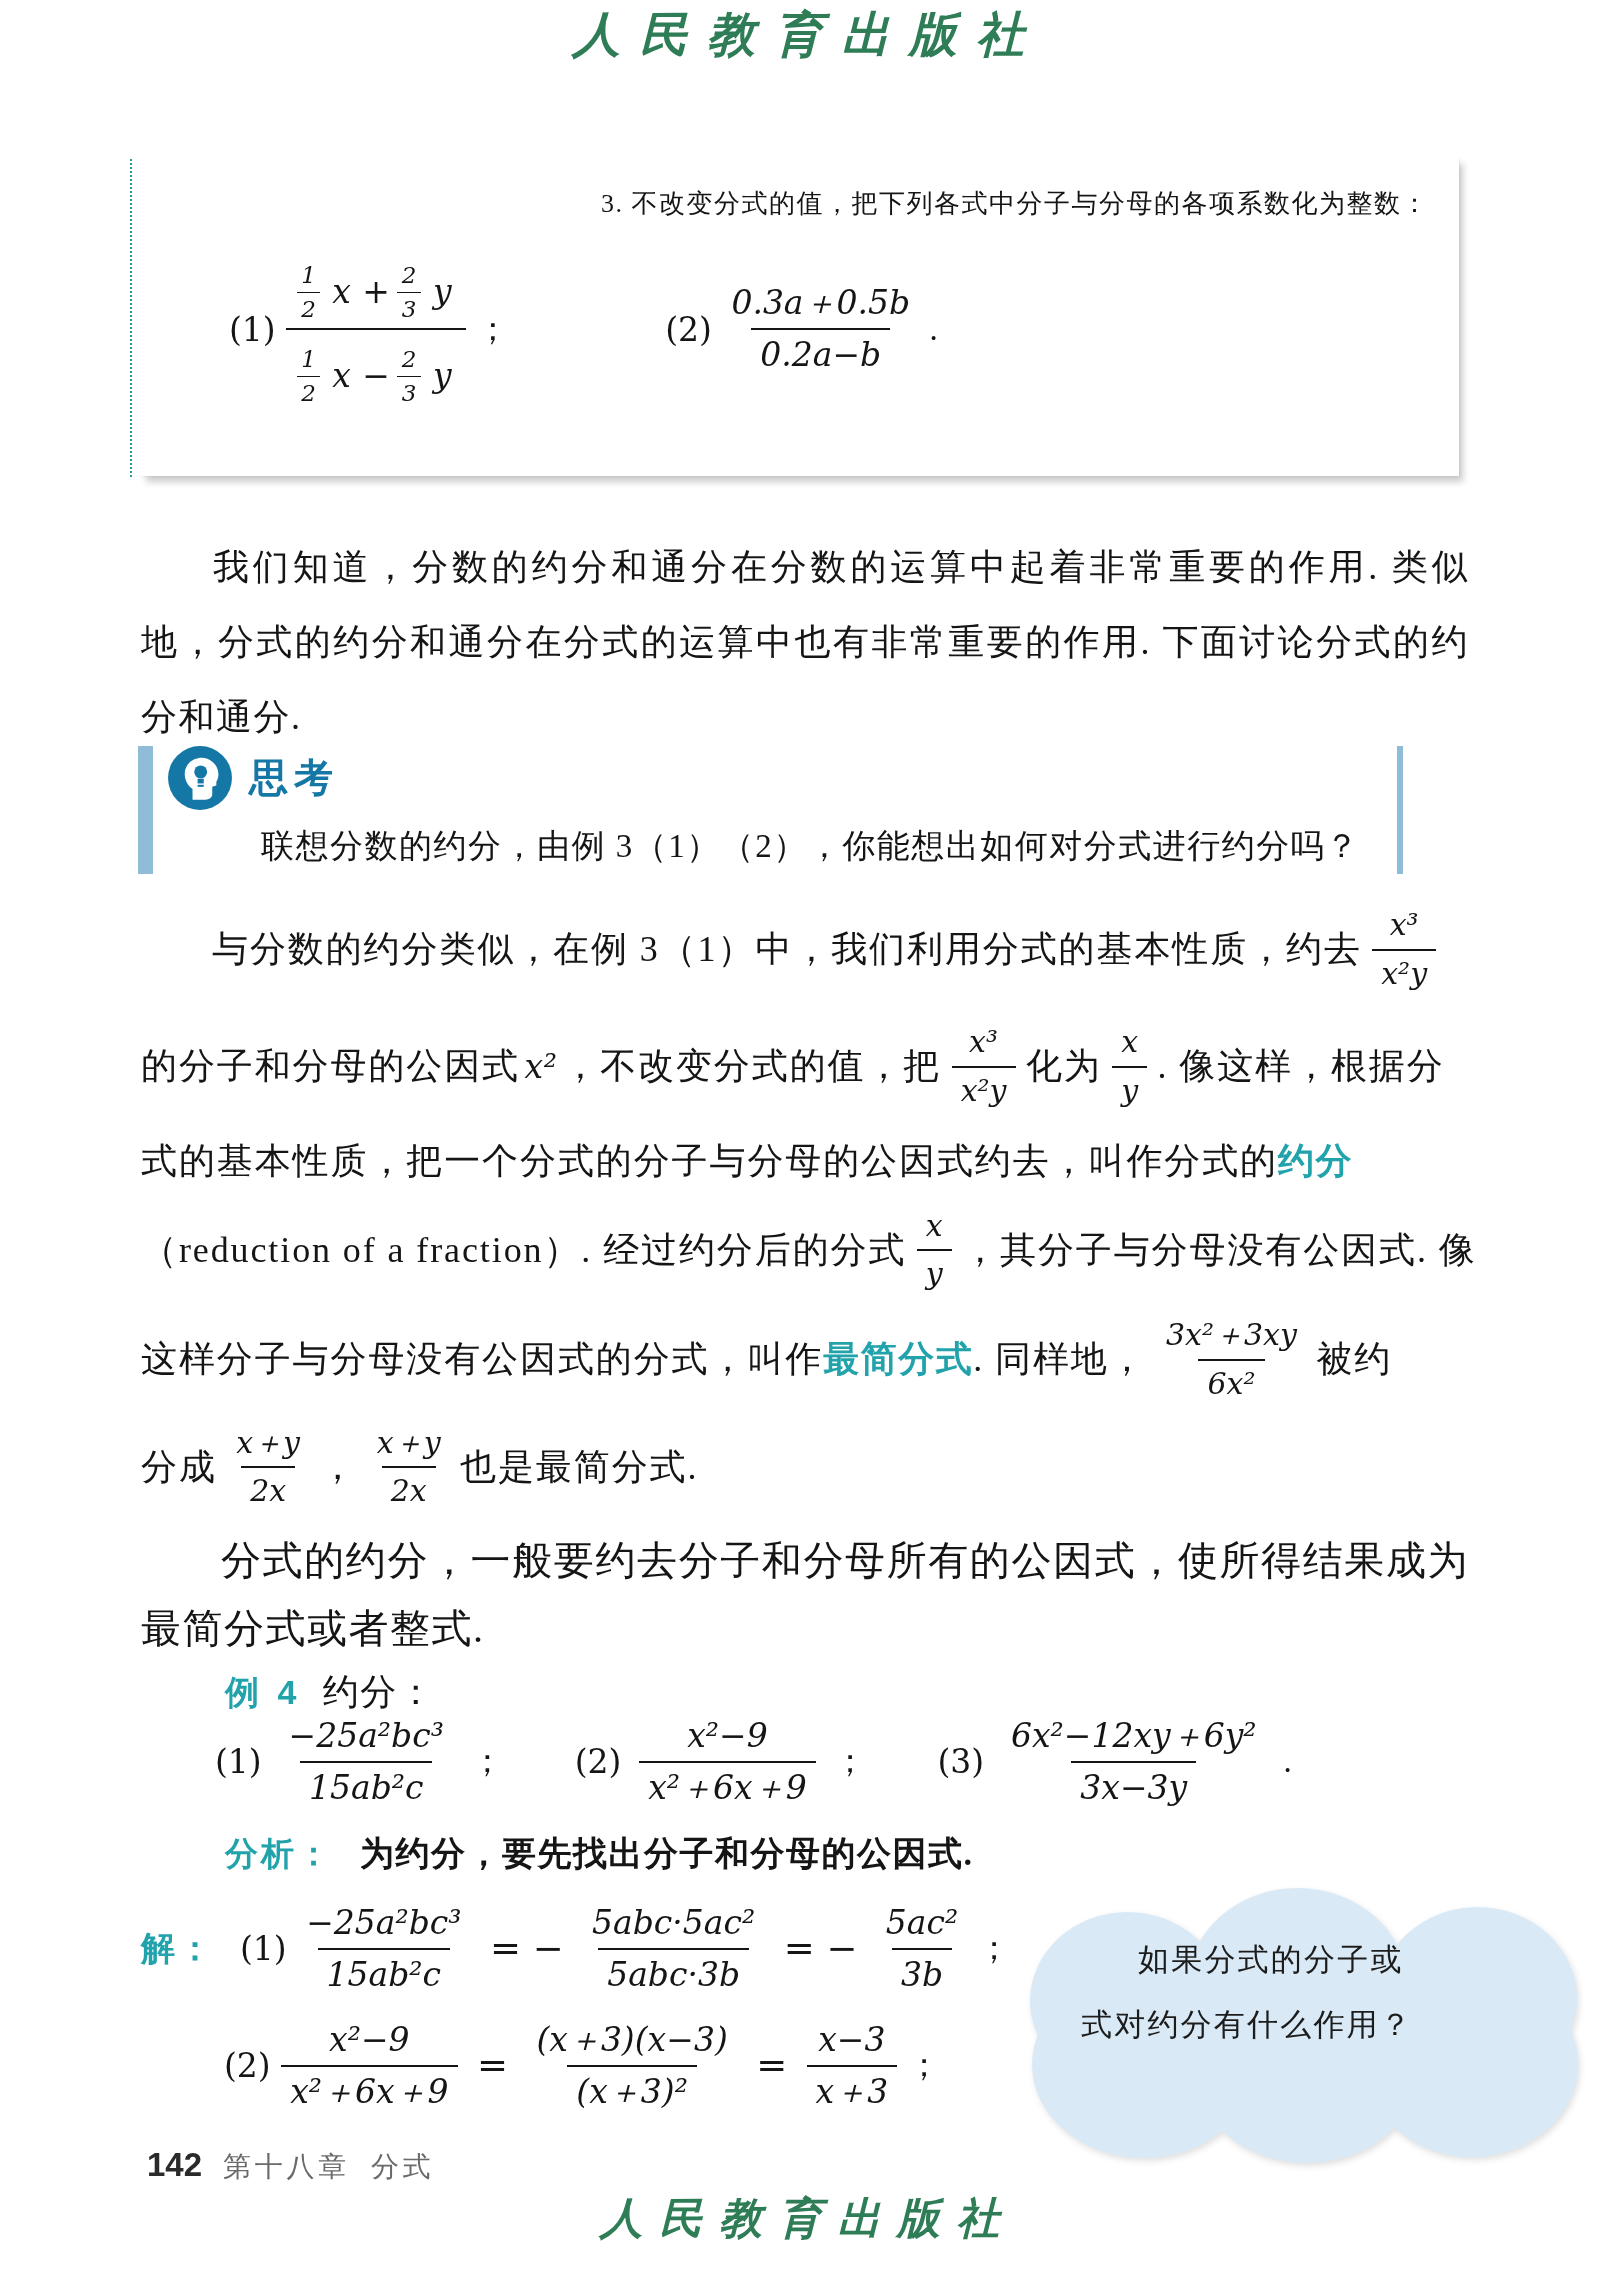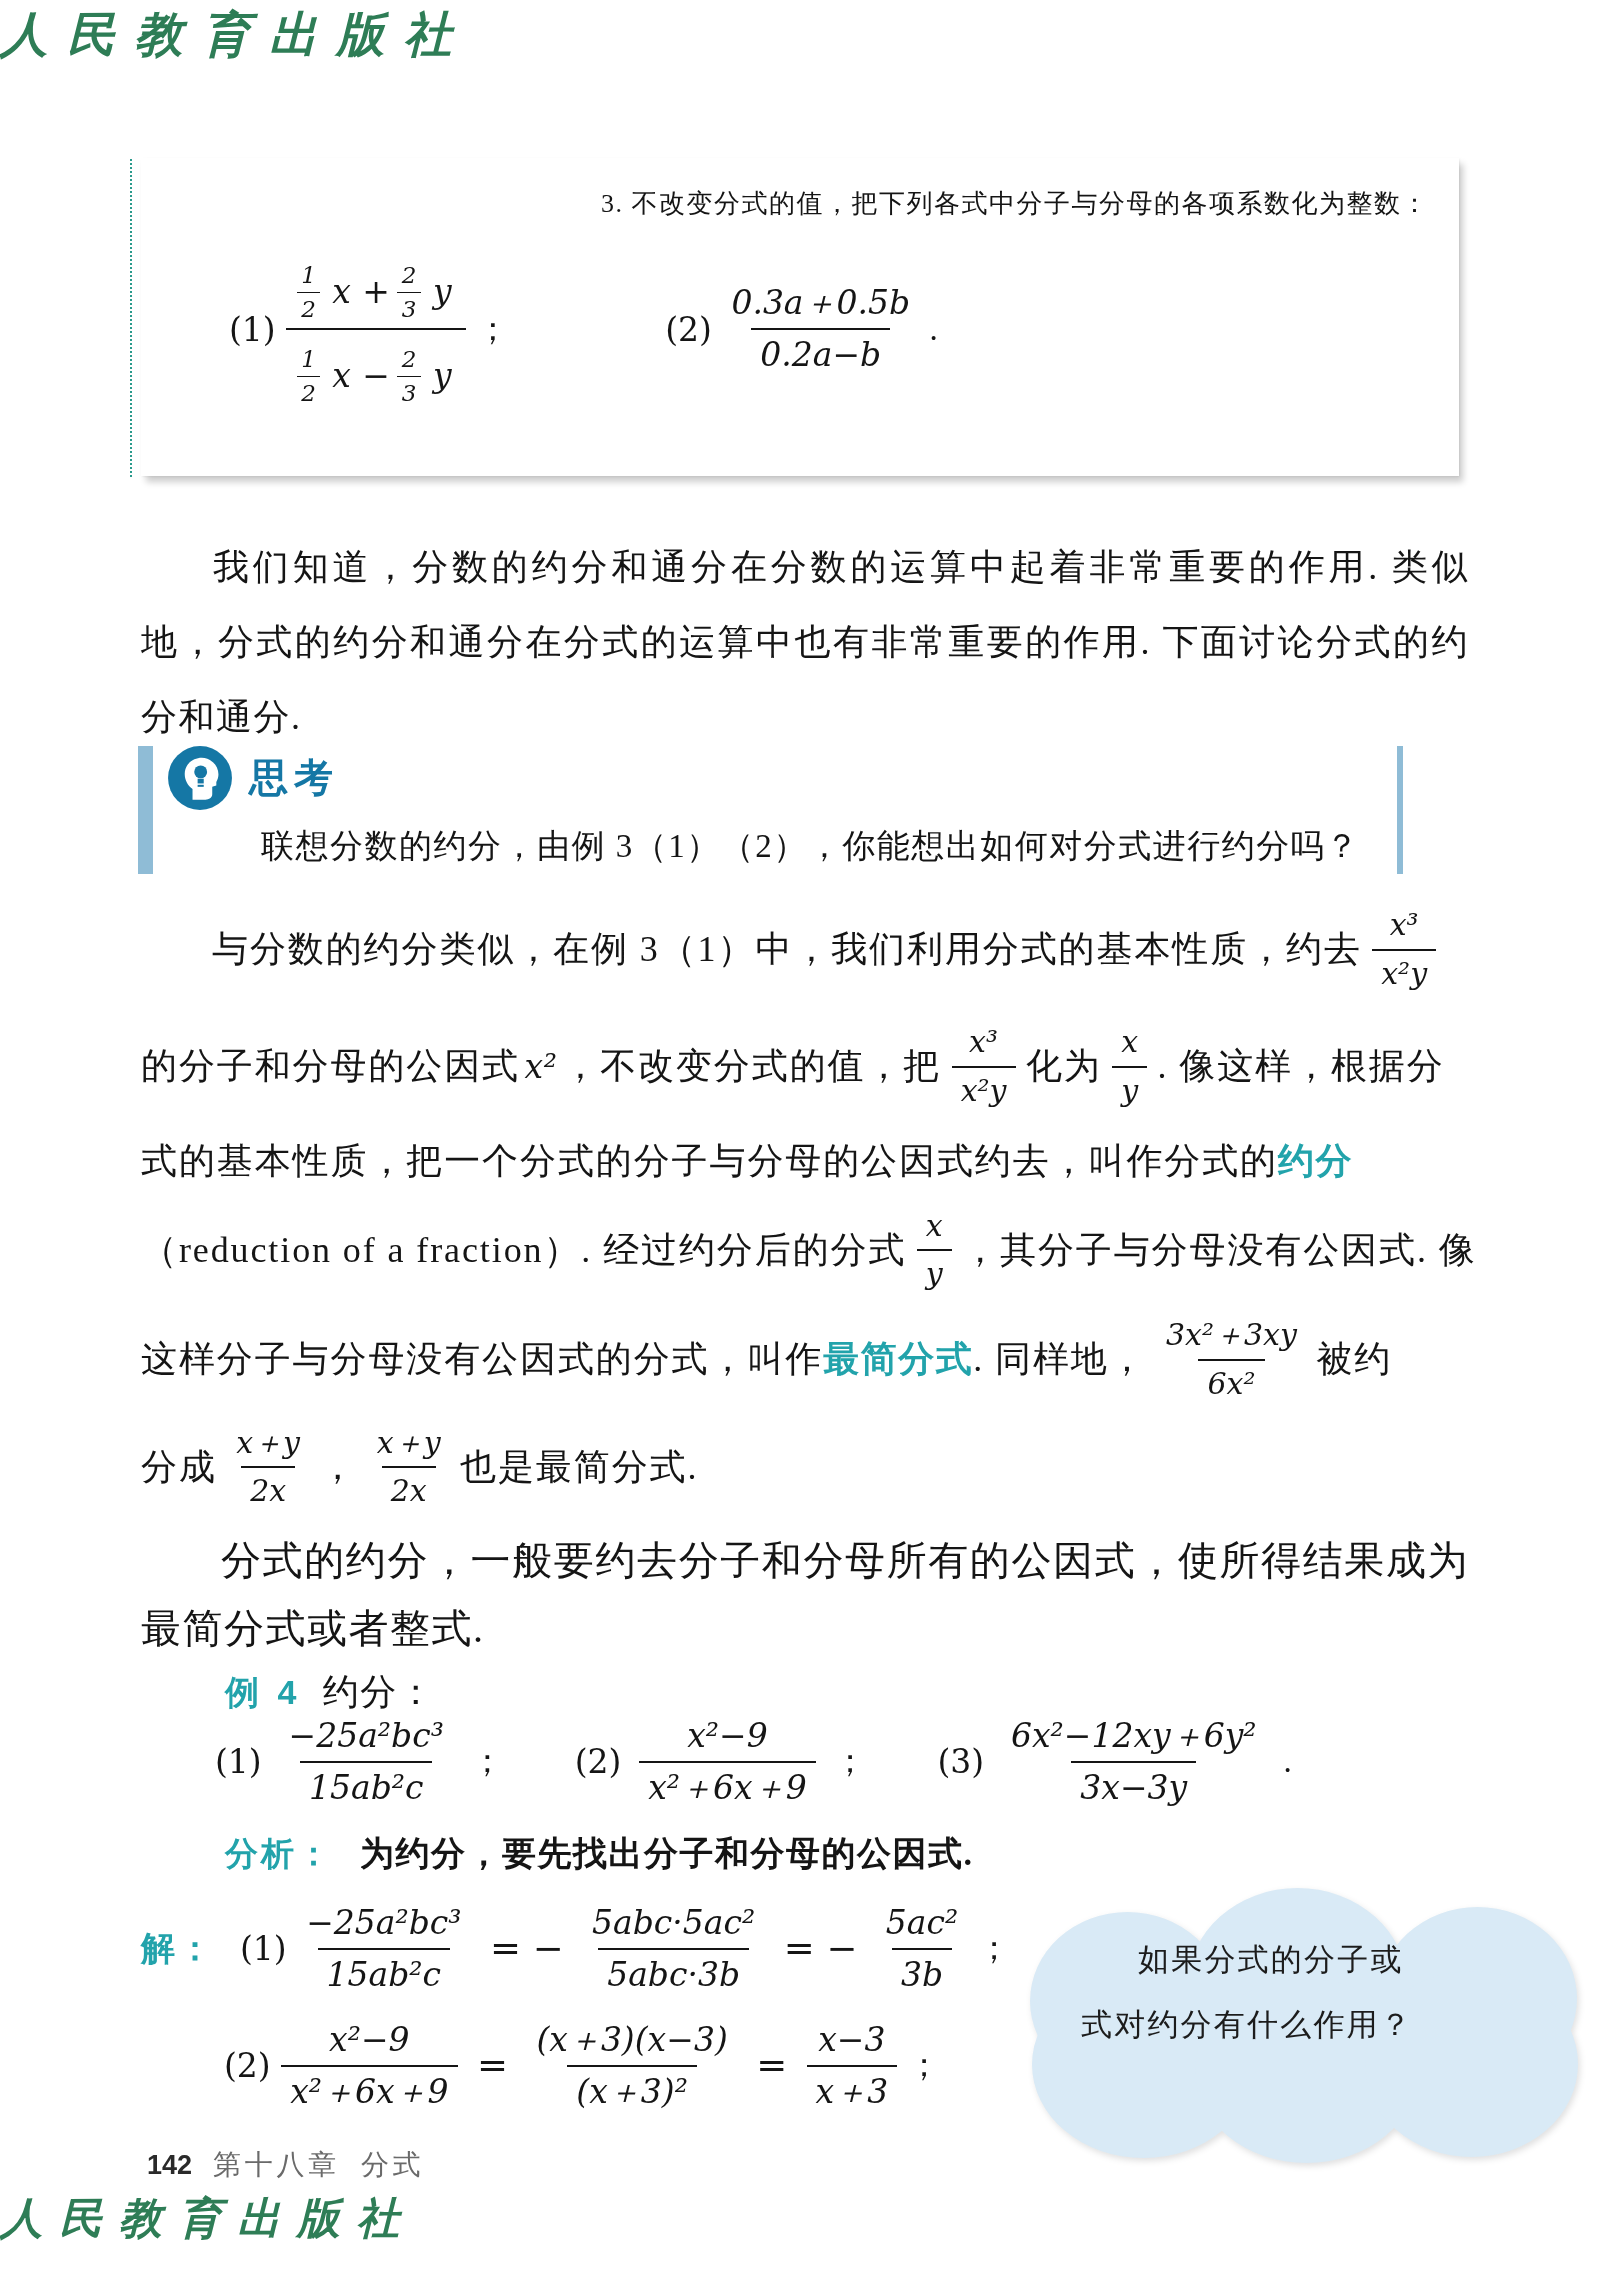--- a/index.html
+++ b/index.html
@@ -1,20 +1,20 @@
 <!DOCTYPE html>
 <html style="font-size:12px"><head>
 <meta charset="utf-8">
 <style>
   html,body{margin:0;padding:0;background:#e8e8e8;}
   .page{position:relative;width:1616px;height:2284px;background:#ffffff;overflow:hidden;
         font-family:"Liberation Serif","DejaVu Serif",serif;color:#151515;}
 
   
-  .logo{position:absolute;width:100%;color:#2e7d56;
+  .logo{position:absolute;width:100%;text-align:center;color:#2e7d56;
         font-family:"DejaVu Serif",serif;font-style:italic;font-weight:bold;}
   .logo.top{top:3px;font-size:48px;letter-spacing:19.3px;}
   .logo.bottom{top:2190px;font-size:43px;letter-spacing:16.4px;}
 
   
   .dotline{position:absolute;left:130px;top:159px;height:318px;border-left:2.2px dotted #2a9a8c;}
   .exbox{position:absolute;left:141px;top:158px;width:1318px;height:318px;background:#ffffff;
          box-shadow:4.5px 6px 6.7px rgba(0,0,0,0.20),0.7px 0.7px 2.2px rgba(0,0,0,0.10);}
   .exbox .heading{margin:28px 30px 0 37px;font-size:26px;letter-spacing:1.5px;text-align:right;}
   .exrow{display:flex;align-items:center;margin-top:31px;padding-left:88px;}
@@ -89,21 +89,21 @@
   .b3{left:348px;top:19.3px;width:199px;height:183px;}
   .b4{left:1.5px;top:83px;width:223px;height:187px;}
   .b5{left:165px;top:91px;width:223px;height:184px;}
   .b6{left:335px;top:83px;width:213px;height:186px;}
   .cloud-text{position:absolute;left:51px;top:39px;width:457px;font-size:31px;line-height:65px;
               color:#1c1c1c;letter-spacing:2.2px;}
   .cloud-text .l1{padding-left:57px;}
 
   
   .footer{position:absolute;left:147px;top:2146px;display:flex;align-items:baseline;gap:21px;}
-  .f-page{font-family:"Liberation Sans","DejaVu Sans",sans-serif;font-weight:bold;font-size:27px;color:#2a2a2a;}
+  .f-page{font-family:"Liberation Sans","DejaVu Sans",sans-serif;font-weight:bold;font-size:33px;color:#2a2a2a;}
   .f-chap,.f-sec{font-family:"Liberation Sans","DejaVu Sans",sans-serif;font-size:28px;color:#6a6a6a;letter-spacing:3.7px;}
 </style>
 </head>
 <body>
 
 <div class="page">
 
   <div class="logo top">人民教育出版社</div>
 
   <div class="dotline"></div>

